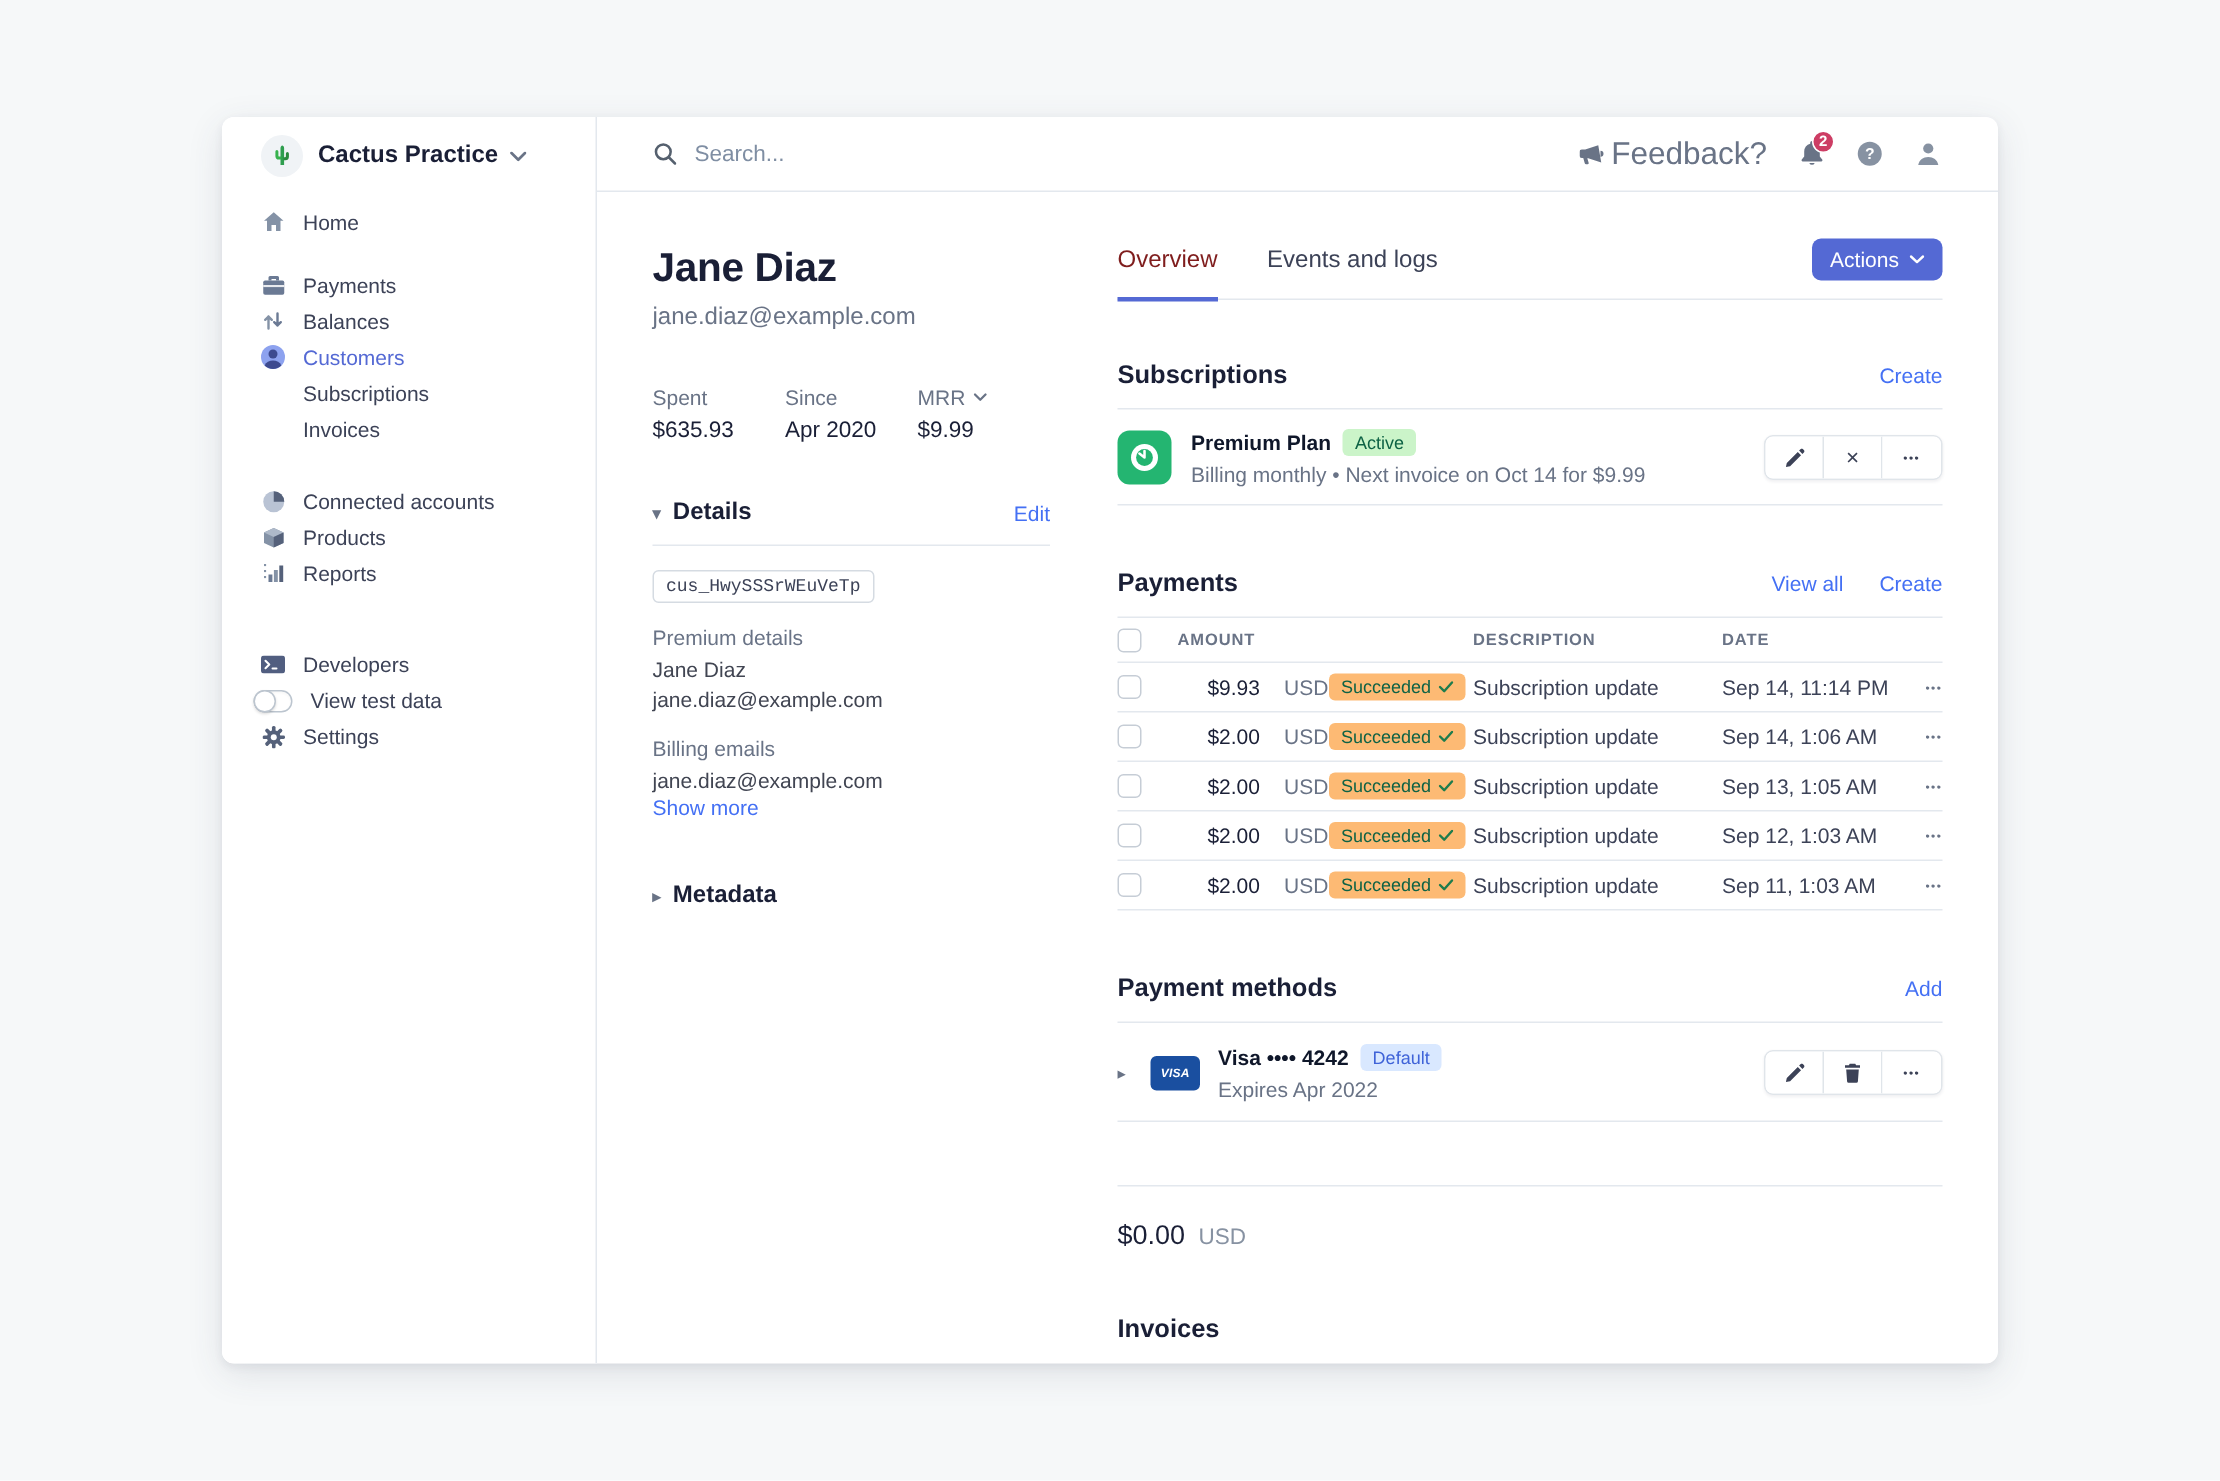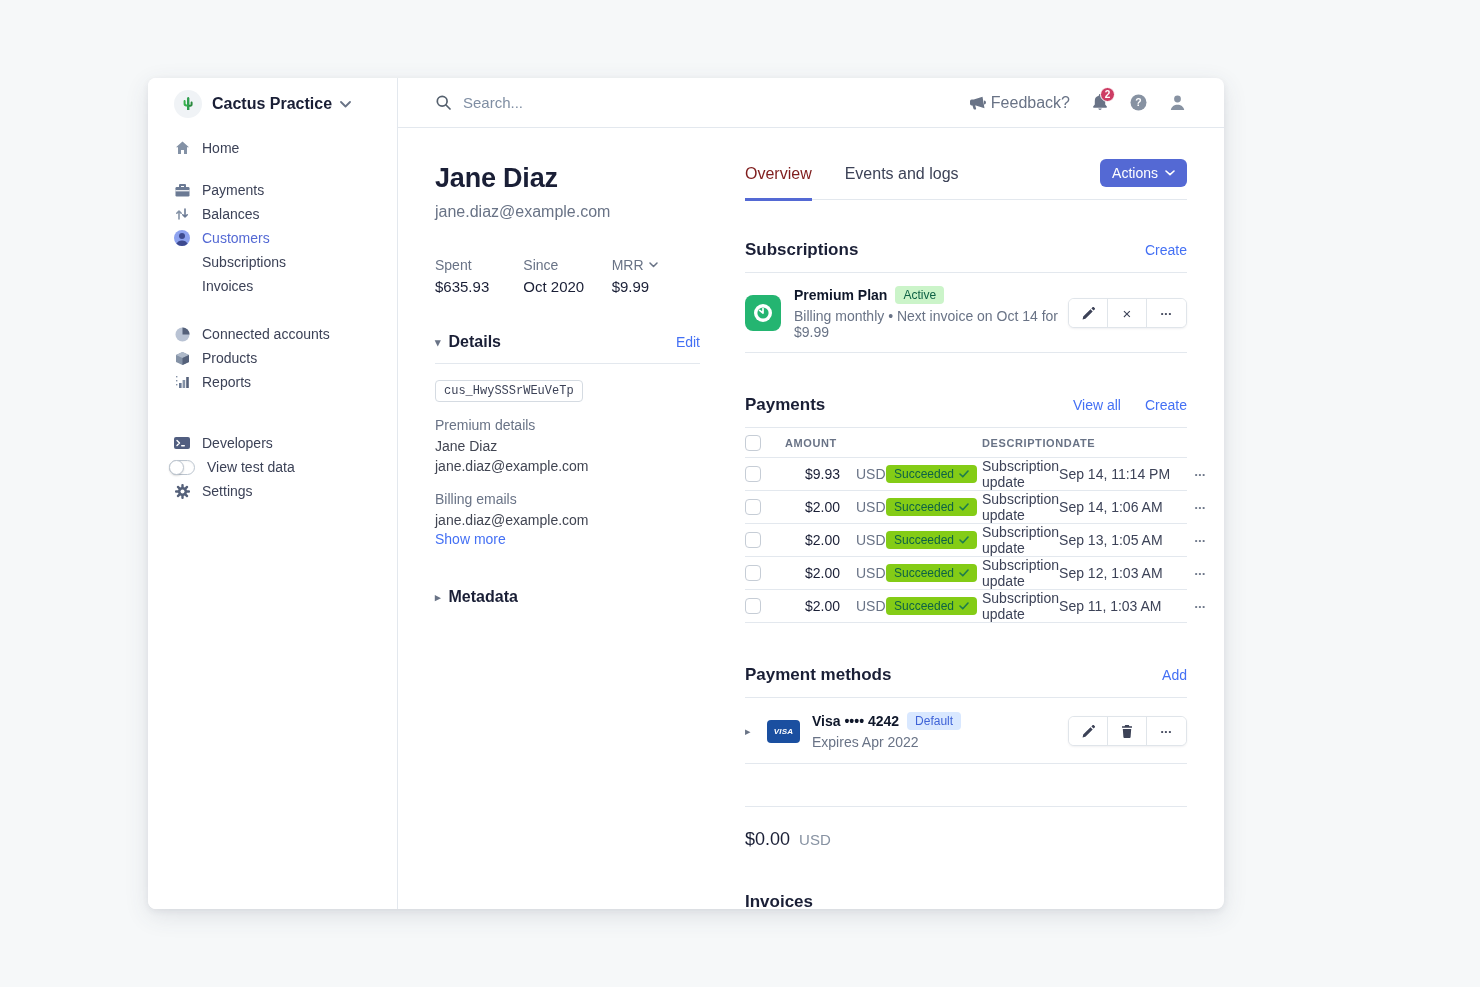--- a/index.html
+++ b/index.html
@@ -5,21 +5,21 @@
   * { margin:0; padding:0; box-sizing:border-box; }
   html,body { width:1480px; height:987px; }
   body {
     background:#f6f8f9;
     font-family:"Liberation Sans", sans-serif;
     color:#1a1f36;
     position:relative;
     overflow:hidden;
   }
   .window {
-    position:absolute; left:148px; top:78px; width:1076px; height:831px;
+    position:absolute; left:148px; top:78px; width:1184px; height:831px;
     background:#fff; border-radius:8px;
     box-shadow:0 7px 24px rgba(60,66,87,.12), 0 2px 6px rgba(60,66,87,.08);
     overflow:hidden;
   }
   
   .sidebar {
     position:absolute; left:0; top:0; width:250px; height:100%;
     border-right:1px solid #e3e8ee; background:#fff;
     padding:12px 0 0 26px;
   }
@@ -34,21 +34,21 @@
   .mt18 { margin-top:18px; } .mt24 { margin-top:24px; } .mt37 { margin-top:37px; }
   .toggle { width:26px; height:15px; border:1px solid #bcc5cf; border-radius:9px; background:#fff; position:relative; margin-right:12px; margin-left:-5px; box-shadow:inset 0 1px 2px rgba(0,0,0,.04); }
   .toggle .knob { position:absolute; left:-1px; top:-1px; width:15px; height:15px; border-radius:50%; background:#fff; border:1px solid #bcc5cf; box-shadow:0 1px 2px rgba(0,0,0,.15); }
   
   .main { position:absolute; left:250px; top:0; right:0; height:100%; }
   .topbar { height:50px; border-bottom:1px solid #e3e8ee; display:flex; align-items:center; padding:0 38px; }
   .search-wrap { display:flex; align-items:center; flex:1; }
   .search-input { border:none; outline:none; font-size:15px; color:#3c4257; margin-left:12px; width:300px; font-family:"Liberation Sans",sans-serif; }
   .search-input::placeholder { color:#7f8ea3; }
   .topbar-right { display:flex; align-items:center; gap:22px; }
-  .feedback { display:flex; align-items:center; gap:4px; font-size:16px; color:#697386; cursor:pointer; }
+  .feedback { display:flex; align-items:center; gap:4px; font-size:21px; color:#697386; cursor:pointer; }
   .bell-wrap { position:relative; cursor:pointer; display:flex; }
   .notif-badge { position:absolute; top:-7px; right:-7px; min-width:15px; height:15px; border-radius:8px; background:#cd3d64; color:#fff; font-size:10px; font-weight:700; display:flex; align-items:center; justify-content:center; padding:0 3px; border:1px solid #fff; }
   
   .content { position:absolute; top:50px; left:0; right:0; bottom:0; display:flex; padding:0 37px; overflow:hidden;gap:16px; }
   .left-col { width:265px; margin-right:29px; padding-top:35px; flex:0 0 265px; }
   .right-col { flex:1; padding-top:37px; min-width:0; }
   
   .cust-name { font-size:27px; font-weight:700; letter-spacing:-.2px; }
   .cust-email { font-size:16px; color:#697386; margin-top:9px; }
   .stats { display:flex; margin-top:36px; }
@@ -90,21 +90,21 @@
   
   .pay-table { margin-top:12px; }
   .t-row { display:grid; grid-template-columns:40px 55px 46px 96px 1fr 123px 24px; align-items:center; height:33px; border-bottom:1px solid #e3e8ee; }
   .t-head { border-top:1px solid #e3e8ee; height:31px; }
   .th { font-size:11px; font-weight:700; color:#697386; letter-spacing:.6px; }
   .th-amount { grid-column:2 / 5; }
   .checkbox { width:16px; height:16px; border:1px solid #c6cdd6; border-radius:4px; background:#fff; cursor:pointer; }
   .amount { font-size:14px; color:#1a1f36; text-align:right; }
   .currency { font-size:14px; color:#697386; padding-left:16px; }
   .cell-badge { display:flex; }
-  .badge-succ { background:#84cc16; color:#0e6245; font-size:12px; font-weight:500; padding:2px 8px; border-radius:4px; display:flex; align-items:center; gap:5px; }
+  .badge-succ { background:#fdba74; color:#0e6245; font-size:12px; font-weight:500; padding:2px 8px; border-radius:4px; display:flex; align-items:center; gap:5px; }
   .desc { font-size:14px; color:#3c4257; }
   .date { font-size:14px; color:#3c4257; }
   .row-more { color:#697386; cursor:pointer; text-align:right; }
   
   .pm-row { display:flex; align-items:center; padding:14px 0 13px 0; border-bottom:1px solid #e3e8ee; }
   .expander { color:#697386; font-size:11px; width:22px; cursor:pointer; }
   .visa-card { width:33px; height:23px; border-radius:4px; background:#1a4fa0; color:#fff; display:flex; align-items:center; justify-content:center; font-size:8px; font-weight:700; font-style:italic; letter-spacing:.2px; flex:0 0 33px; }
   .pm-info { margin-left:12px; flex:1; }
   .credit-amount-row { margin-top:22px; display:flex; align-items:baseline; gap:9px; }
   .credit-amount { font-size:18px; font-weight:500; color:#1a1f36; }
@@ -295,21 +295,21 @@
         <div class="cust-name">Jane Diaz</div>
         <div class="cust-email">jane.diaz@example.com</div>
 
         <div class="stats">
           <div class="stat">
             <div class="stat-label">Spent</div>
             <div class="stat-value">$635.93</div>
           </div>
           <div class="stat">
             <div class="stat-label">Since</div>
-            <div class="stat-value">Oct 2020</div>
+            <div class="stat-value">Apr 2020</div>
           </div>
           <div class="stat">
             <div class="stat-label">
               <span>MRR</span>
               <span>
                   <svg width="9" height="6" viewBox="0 0 9 6">
                     <polyline points="1,1 4.5,4.5 8,1" fill="none" stroke="#697386" stroke-width="1.5" stroke-linecap="round" stroke-linejoin="round"></polyline>
                   </svg>
                 </span>
             </div>

